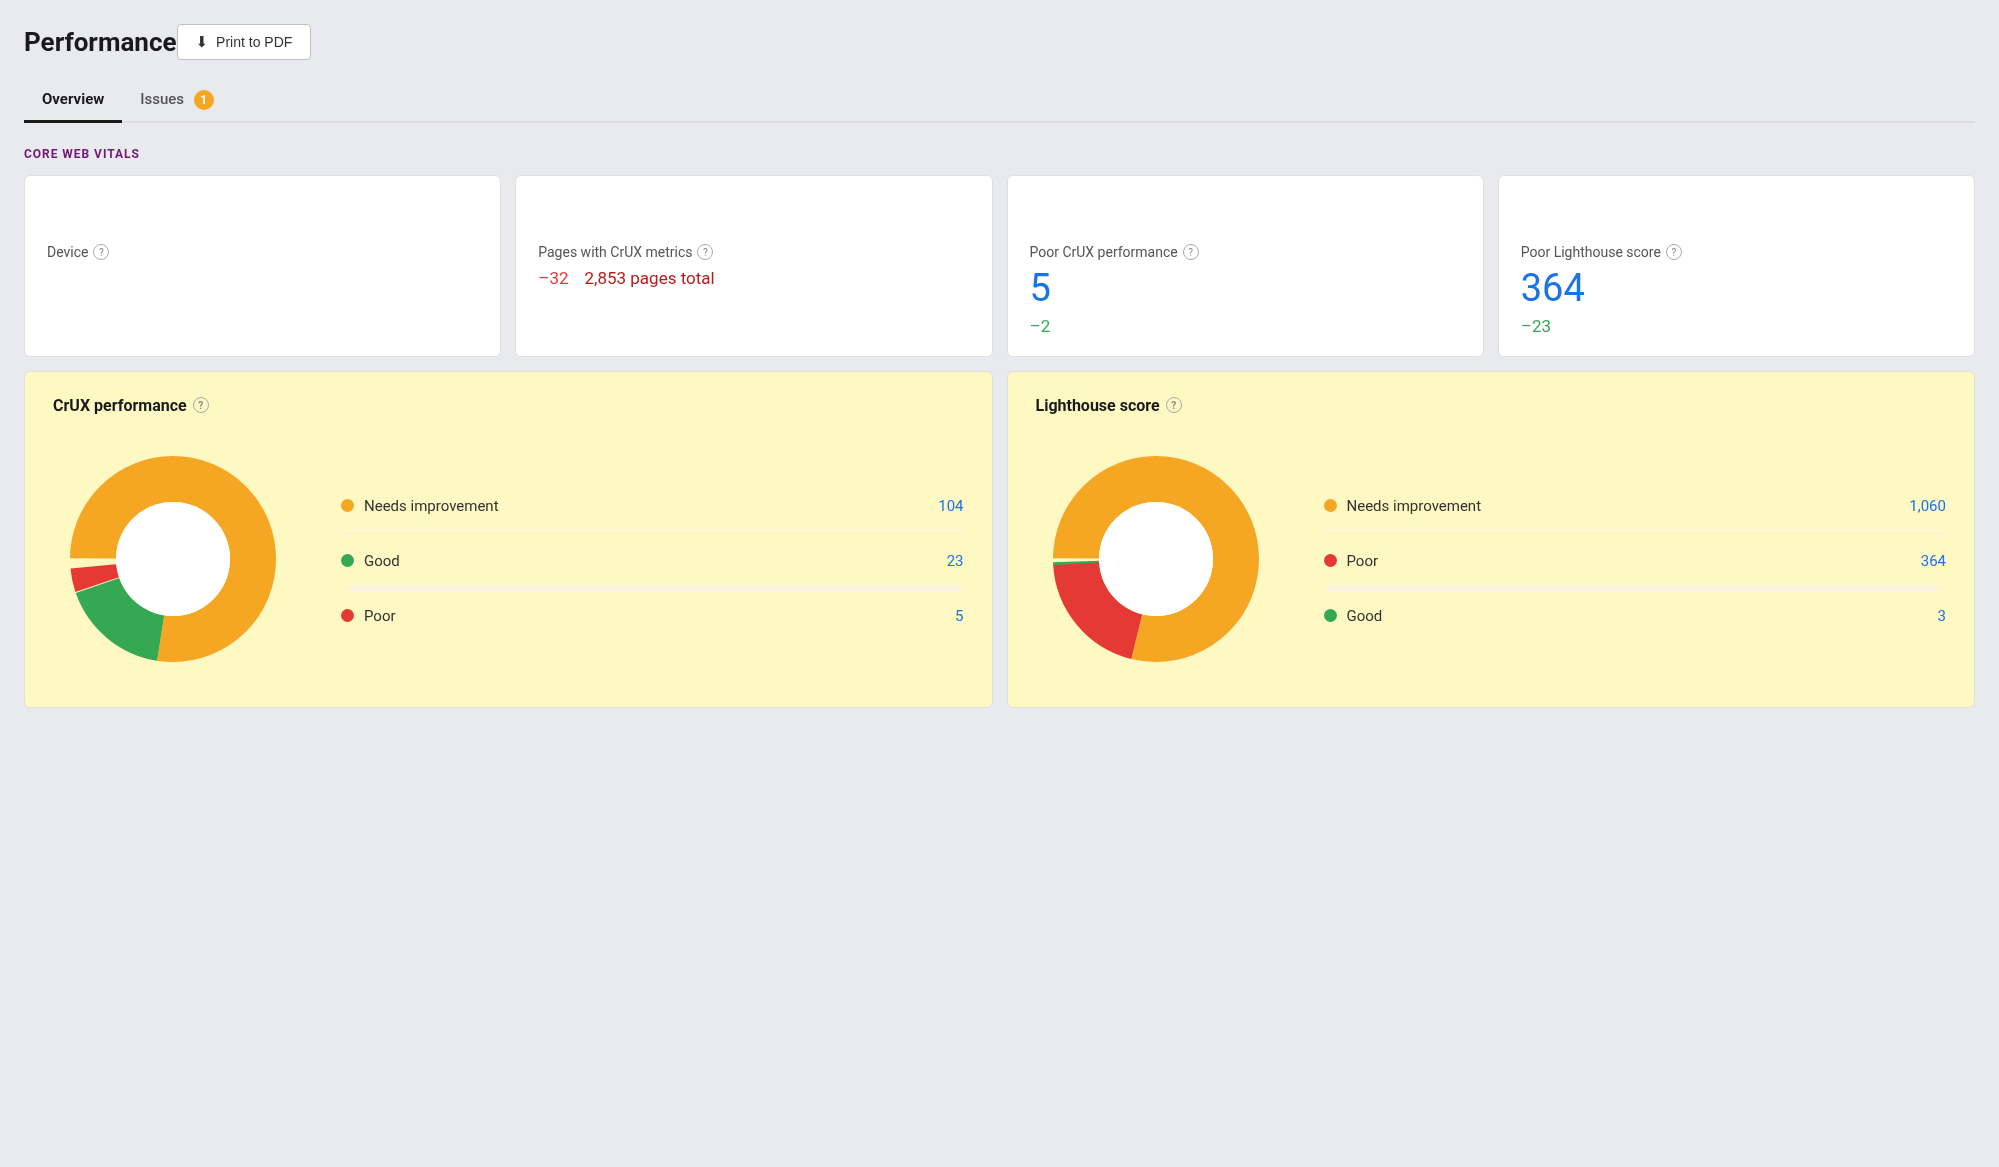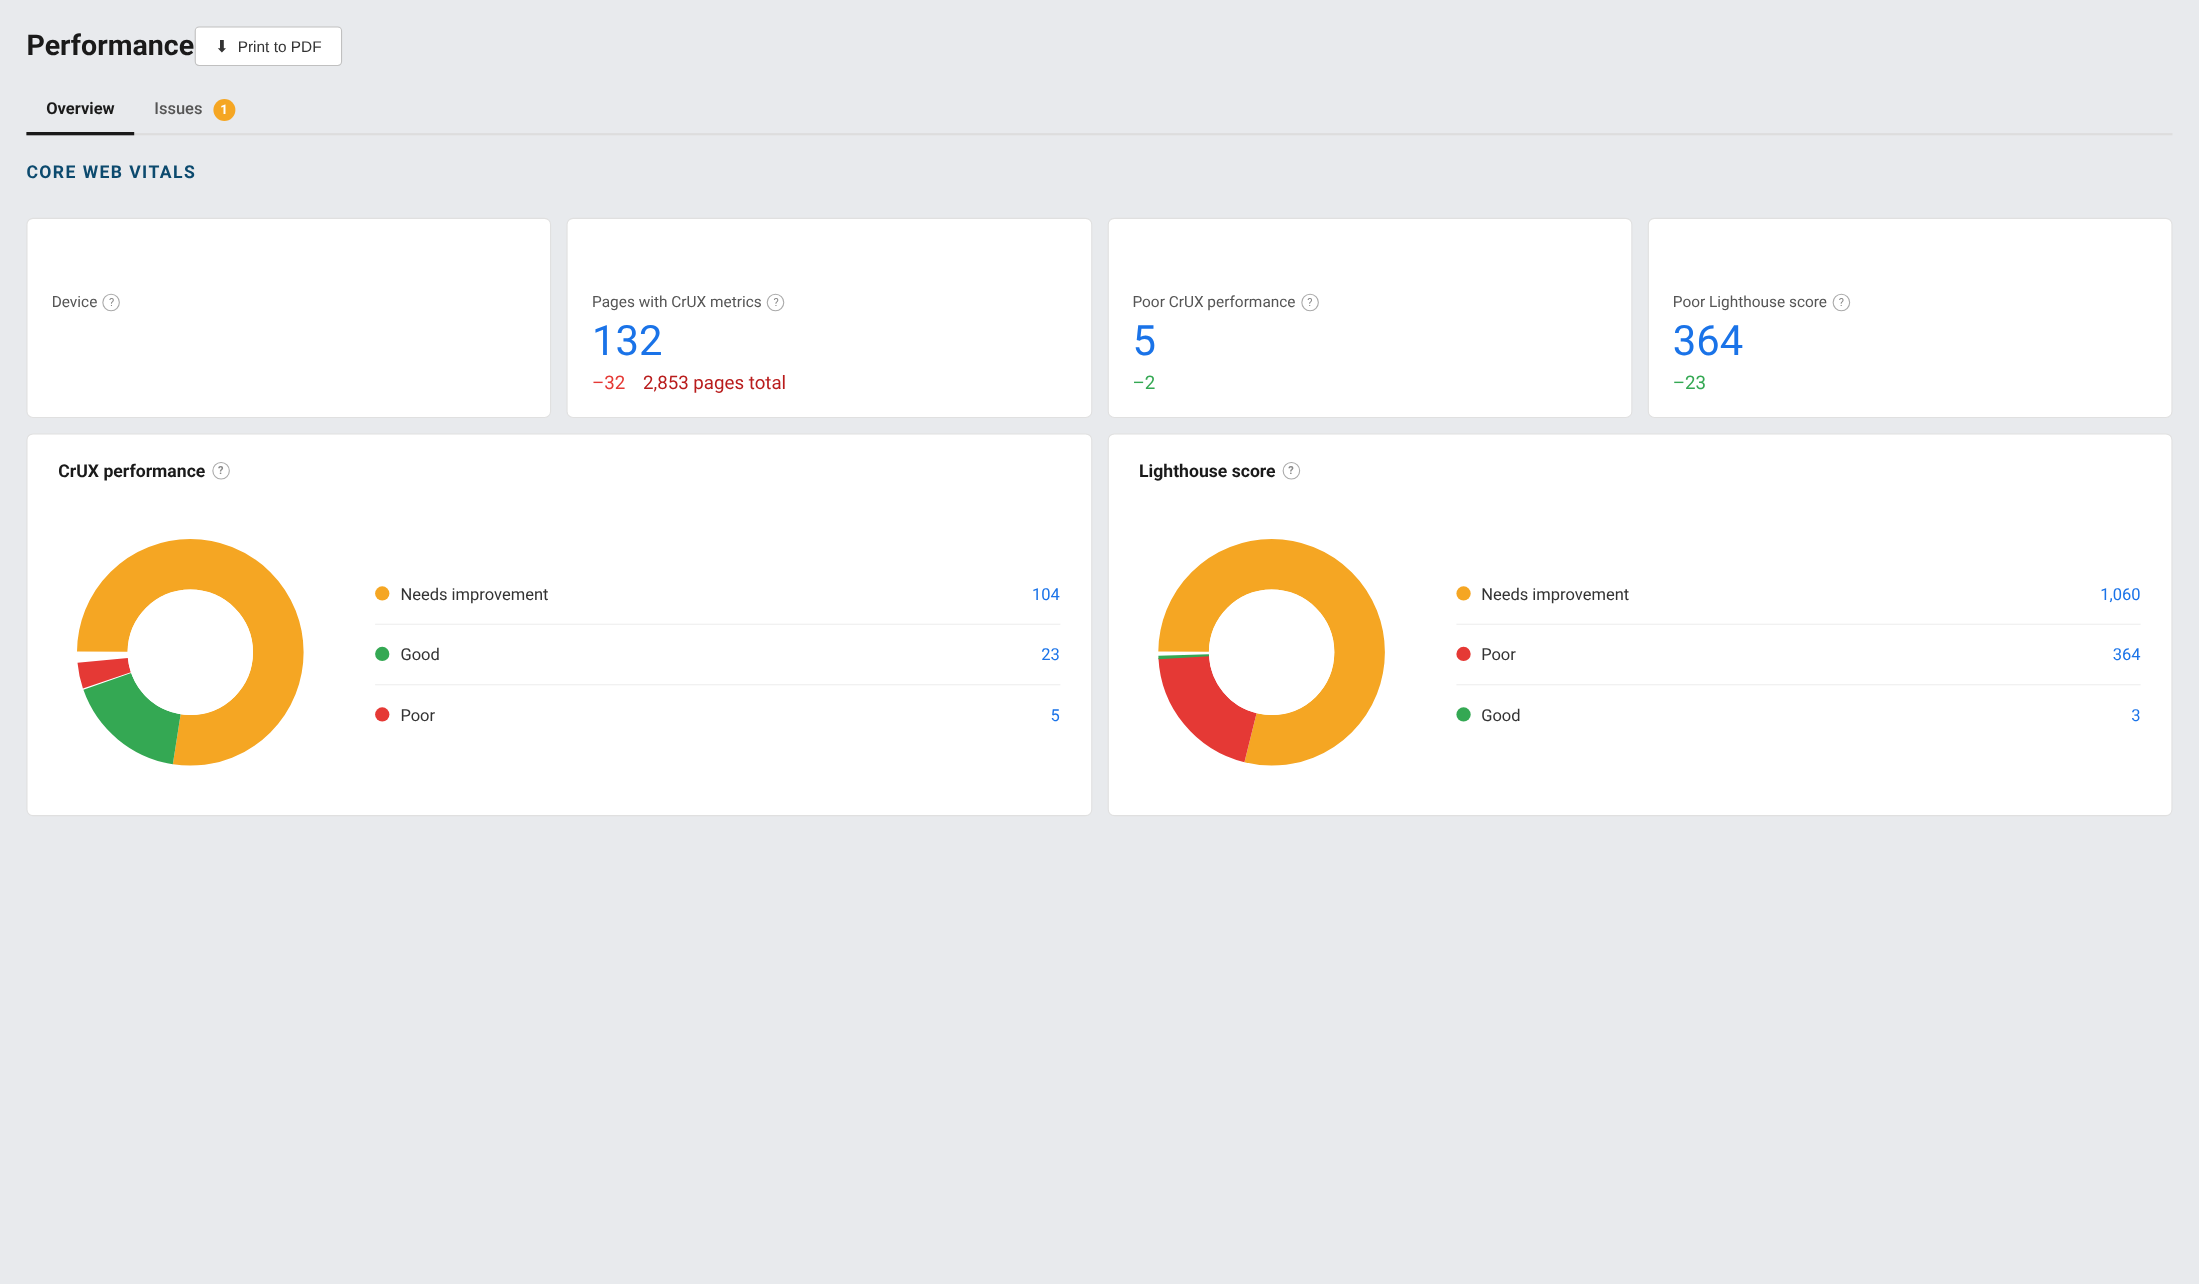--- a/index.html
+++ b/index.html
@@ -59,26 +59,26 @@
       background: #f5a623;
       color: #fff;
       border-radius: 50%;
       width: 20px;
       height: 20px;
       font-size: 12px;
       font-weight: 700;
       margin-left: 6px;
     }
     .section-title {
-      font-size: 16px;
-      font-weight: 700;
-      color: #0c4a6e;
+      font-size: 12px;
+      font-weight: 700;
+      color: #701a75;
       letter-spacing: 0.08em;
       text-transform: uppercase;
-      margin-bottom: 32px;
+      margin-bottom: 14px;
     }
     .cards-row {
       display: grid;
       grid-template-columns: 1fr 1fr 1fr 1fr;
       gap: 14px;
       margin-bottom: 14px;
     }
     .card {
       background: #fff;
       border-radius: 6px;
@@ -127,27 +127,26 @@
     }
     .card-sub .neg { color: #e53935; }
     .card-sub .link { color: #b91c1c; }
     .card-sub .green-neg { color: #34a853; }
     .charts-row {
       display: grid;
       grid-template-columns: 1fr 1fr;
       gap: 14px;
     }
     .chart-card {
-      background: #ffffff;
+      background: #fef9c3;
       border-radius: 6px;
       padding: 24px 28px;
       border: 1px solid #e0e0e0;
       display: flex;
       flex-direction: column;
-      gap: 11px;
     }
     .chart-title {
       font-size: 16px;
       font-weight: 700;
       color: #1a1a1a;
       display: flex;
       align-items: center;
       gap: 6px;
       margin-bottom: 24px;
     }
@@ -222,21 +221,20 @@
       <span>Device</span>
       <span class="help-icon">?</span>
     </div>
   </div>
 
   <div class="card">
     <div class="card-label">
       <span>Pages with CrUX metrics</span>
       <span class="help-icon">?</span>
     </div>
-    <div class="card-value">132</div>
     <div class="card-sub">
       <span class="neg">–32</span>
       <span class="link">2,853 pages total</span>
     </div>
   </div>
 
   <div class="card">
     <div class="card-label">
       <span>Poor CrUX performance</span>
       <span class="help-icon">?</span>

